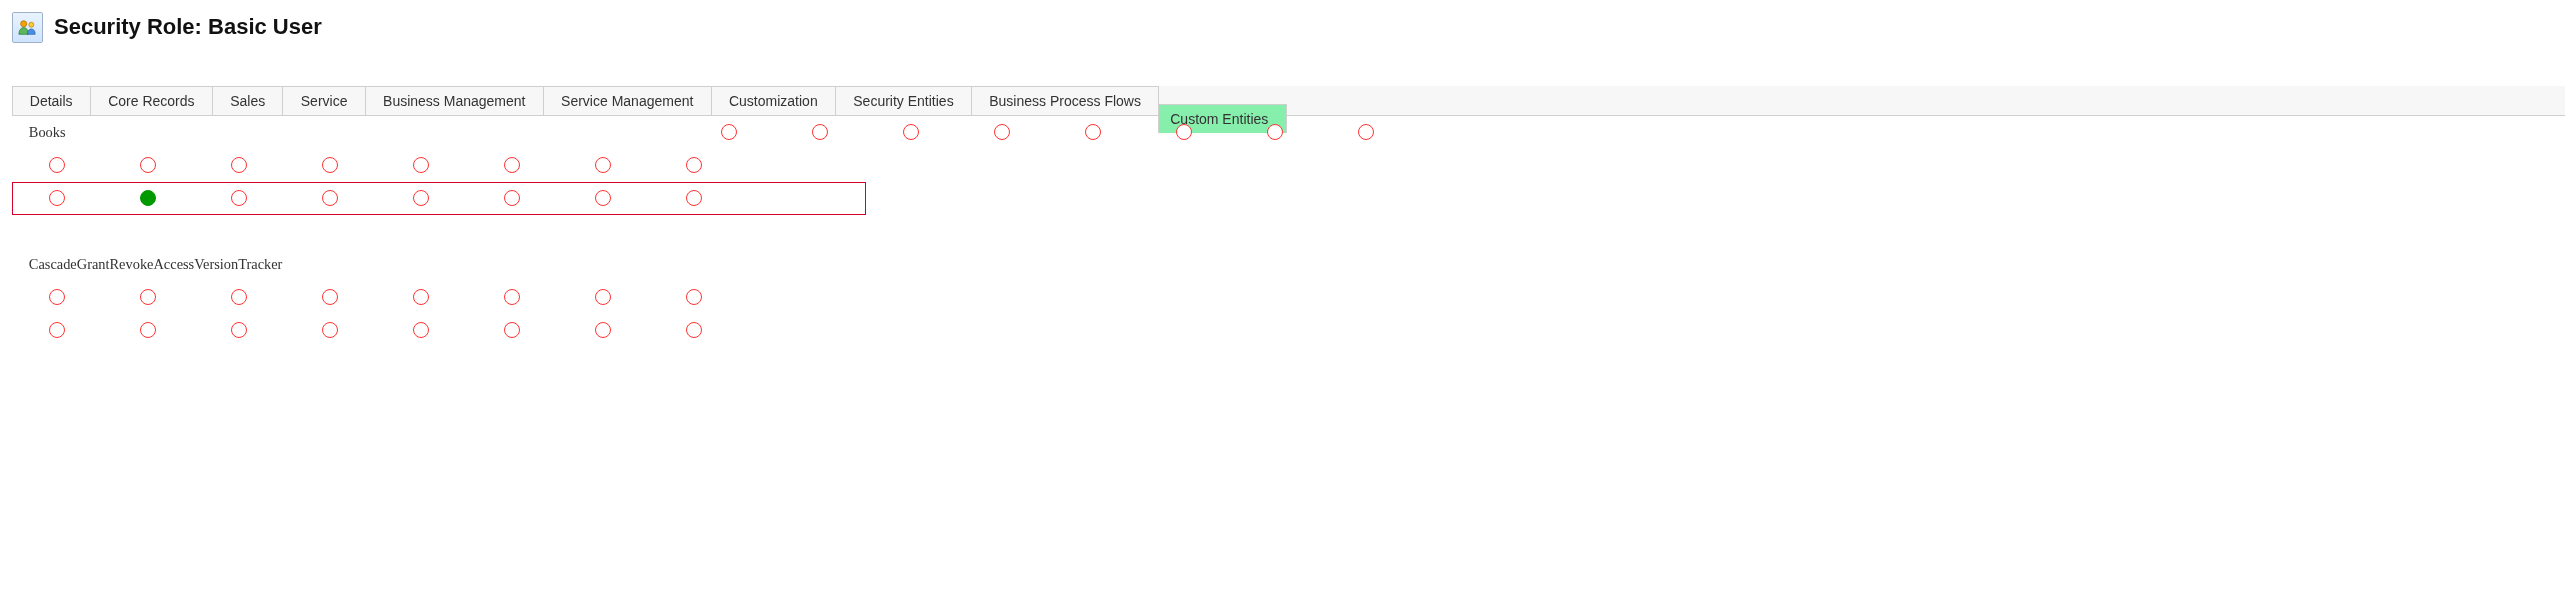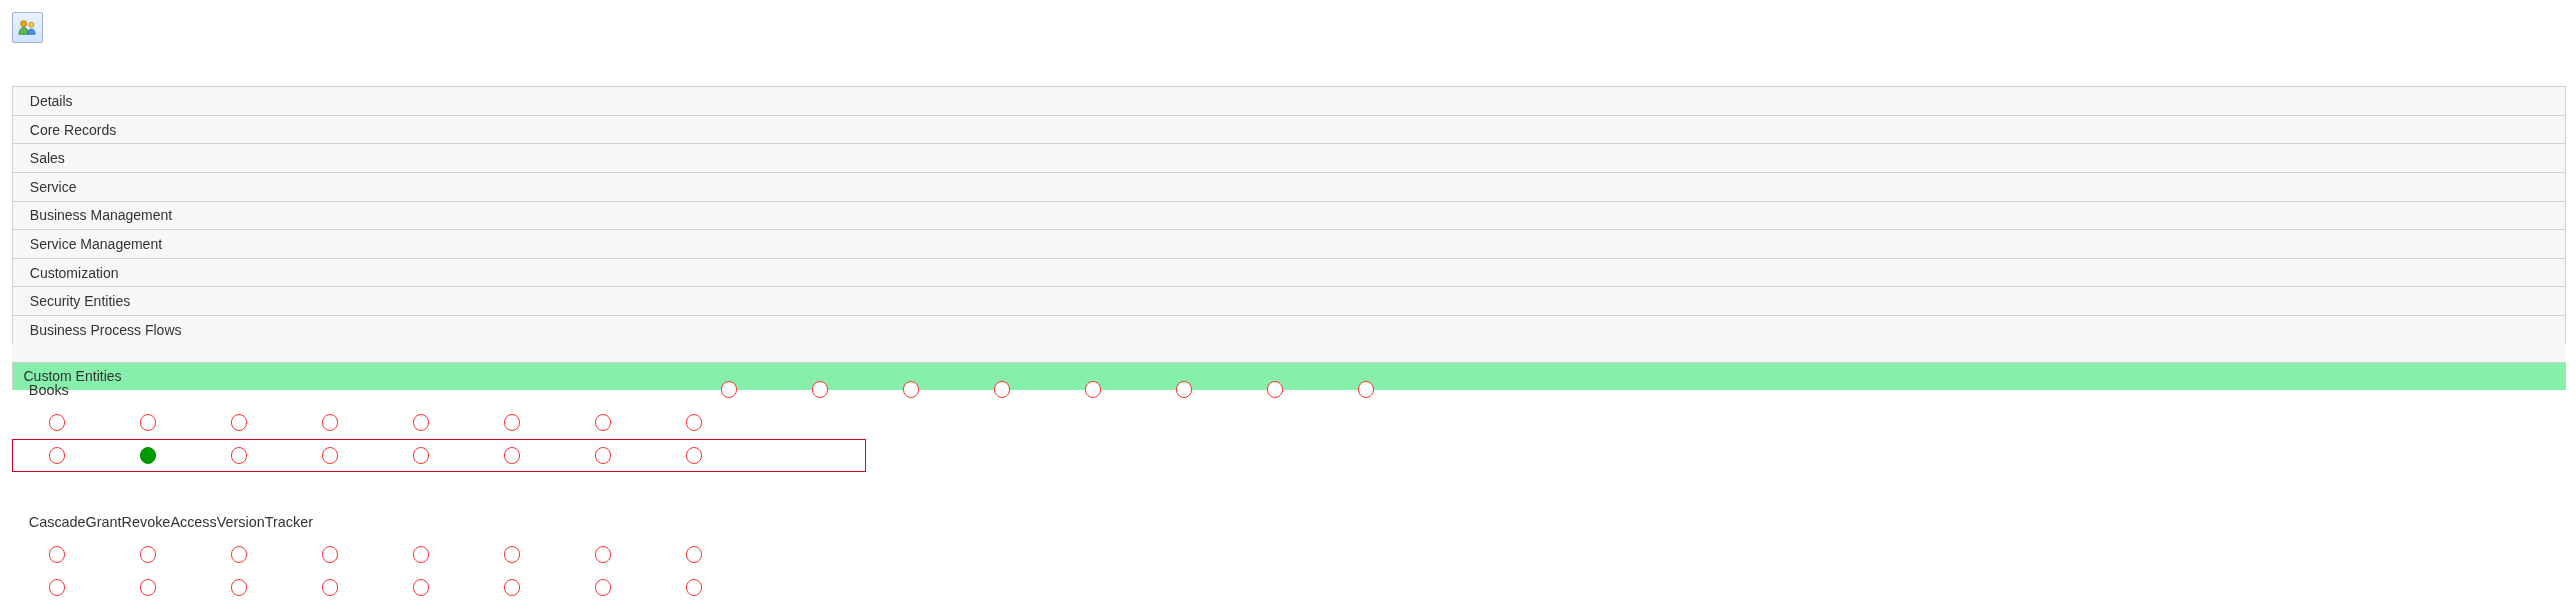--- a/index.html
+++ b/index.html
@@ -30,21 +30,20 @@
     .header-title {
       font-size: 22px;
       font-weight: 700;
       color: #111;
     }
     .tabs {
       display: flex;
       border-bottom: 1px solid #cfcfcf;
       margin: 36px 11.5px 0 11.5px;
       background: #f7f7f7;
-      flex-direction: column;
     }
     .tab {
       padding: 5.8px 17.3px;
       font-size: 14px;
       color: #333;
       cursor: pointer;
       border: 1px solid #cfcfcf;
       border-bottom: none;
       background: #f7f7f7;
       margin-right: -1px;
@@ -63,20 +62,21 @@
       display: flex;
       align-items: center;
       height: 33px;
       position: relative;
     }
     .entity-name {
       flex: 0 0 672px;
       padding-left: 17.3px;
       font-size: 14.4px;
       color: #333;
+      font-family: Liberation Serif, serif;
     }
     .perm-cell {
       flex: 0 0 91px;
       display: flex;
       align-items: center;
       justify-content: center;
     }
     .circle {
       width: 16.3px;
       height: 16.3px;
@@ -98,20 +98,21 @@
 
 <div class="header">
   <div class="header-icon">
     <svg width="21" height="17.3" viewBox="0 0 22 18">
       <circle cx="7" cy="6" r="3.2" fill="#f2a100" stroke="#b37400" stroke-width="0.8"></circle>
       <path d="M2 17 C2 12 5 10 7 10 C9 10 12 12 12 17 Z" fill="#5cb85c" stroke="#2e7d32" stroke-width="0.8"></path>
       <circle cx="15" cy="7" r="2.6" fill="#ffcc33" stroke="#b37400" stroke-width="0.7"></circle>
       <path d="M11 17 C11 13 13 11.5 15 11.5 C17 11.5 19 13 19 17 Z" fill="#4a90e2" stroke="#2a5a9e" stroke-width="0.7"></path>
     </svg>
   </div>
+  <div class="header-title">Security Role: Basic User</div>
 </div>
 
 <div class="tabs" id="tabs">
     <div class="tab">Details</div>
     <div class="tab">Core Records</div>
     <div class="tab">Sales</div>
     <div class="tab">Service</div>
     <div class="tab">Business Management</div>
     <div class="tab">Service Management</div>
     <div class="tab">Customization</div>

